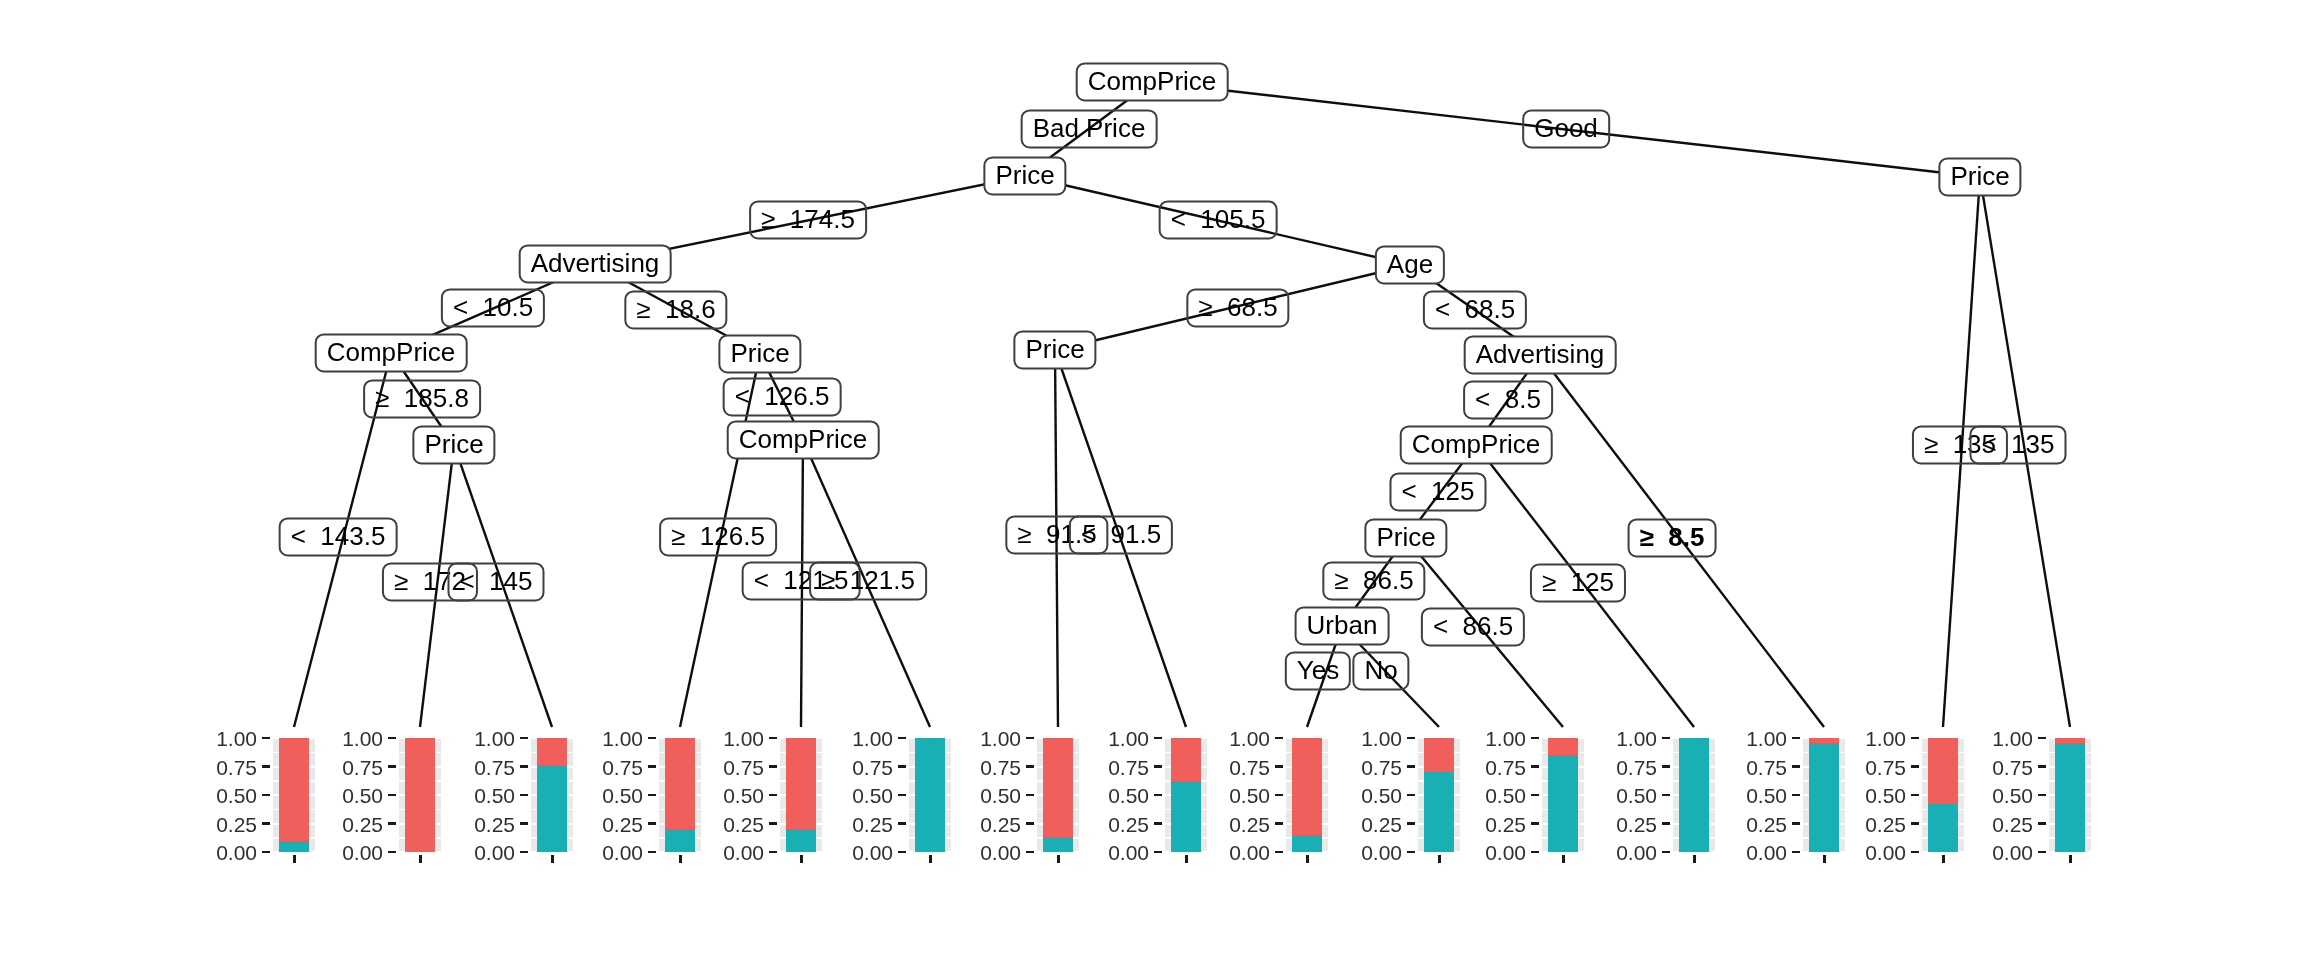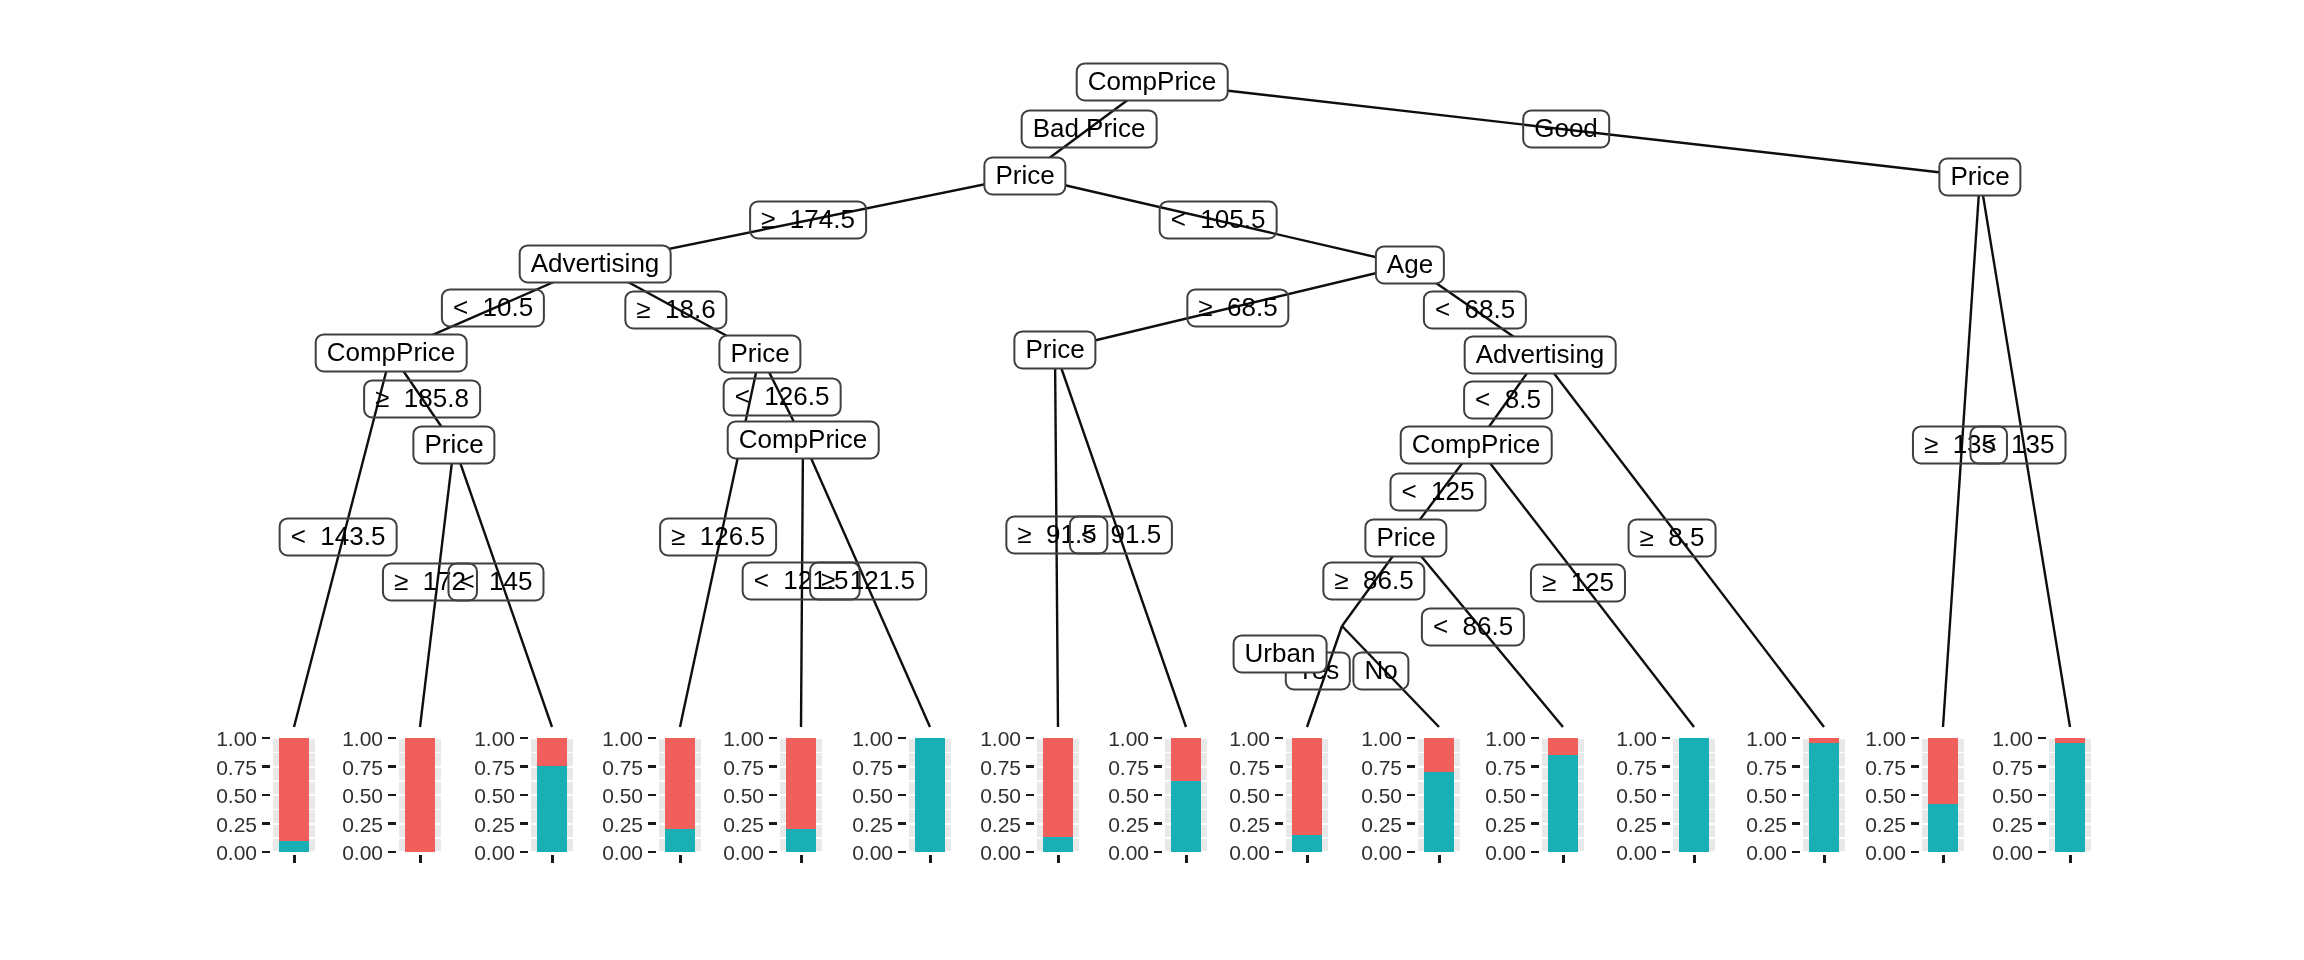--- a/index.html
+++ b/index.html
@@ -64,38 +64,38 @@
       <div class="tbox split" style="left: 595px; top: 264px; border-color: rgb(63, 63, 63); color: rgb(0, 0, 0);">Advertising</div>
       <div class="tbox split" style="left: 1410px; top: 265px; border-color: rgb(63, 63, 63); color: rgb(0, 0, 0);">Age</div>
       <div class="tbox split" style="left: 391px; top: 353px; border-color: rgb(63, 63, 63); color: rgb(0, 0, 0);">CompPrice</div>
       <div class="tbox split" style="left: 760px; top: 354px; border-color: rgb(63, 63, 63); color: rgb(0, 0, 0);">Price</div>
       <div class="tbox split" style="left: 1055px; top: 350px; border-color: rgb(63, 63, 63); color: rgb(0, 0, 0);">Price</div>
       <div class="tbox split" style="left: 1540px; top: 355px; border-color: rgb(63, 63, 63); color: rgb(0, 0, 0);">Advertising</div>
       <div class="tbox split" style="left: 454px; top: 445px; border-color: rgb(63, 63, 63); color: rgb(0, 0, 0);">Price</div>
       <div class="tbox split" style="left: 803px; top: 440px; border-color: rgb(63, 63, 63); color: rgb(0, 0, 0);">CompPrice</div>
       <div class="tbox split" style="left: 1476px; top: 445px; border-color: rgb(63, 63, 63); color: rgb(0, 0, 0);">CompPrice</div>
       <div class="tbox split" style="left: 1406px; top: 538px; border-color: rgb(63, 63, 63); color: rgb(0, 0, 0);">Price</div>
-      <div class="tbox split" style="left: 1280px; top: 626px; border-color: rgb(63, 63, 63); color: rgb(0, 0, 0); margin-top: 28px;">Urban</div>
+      <div class="tbox split" style="left: 1342px; top: 626px; border-color: rgb(63, 63, 63); color: rgb(0, 0, 0);">Urban</div>
       <div class="tbox brk" style="left: 1089px; top: 129px; border-color: rgb(63, 63, 63); color: rgb(0, 0, 0);">Bad Price</div>
       <div class="tbox brk" style="left: 1566px; top: 129px; border-color: rgb(63, 63, 63); color: rgb(0, 0, 0);">Good</div>
       <div class="tbox brk" style="left: 808px; top: 220px; border-color: rgb(63, 63, 63); color: rgb(0, 0, 0);">≥  174.5</div>
       <div class="tbox brk" style="left: 1218px; top: 220px; border-color: rgb(63, 63, 63); color: rgb(0, 0, 0);">&lt;  105.5</div>
       <div class="tbox brk" style="left: 493px; top: 308px; border-color: rgb(63, 63, 63); color: rgb(0, 0, 0);">&lt;  10.5</div>
       <div class="tbox brk" style="left: 676px; top: 310px; border-color: rgb(63, 63, 63); color: rgb(0, 0, 0);">≥  18.6</div>
       <div class="tbox brk" style="left: 1238px; top: 308px; border-color: rgb(63, 63, 63); color: rgb(0, 0, 0);">≥  68.5</div>
       <div class="tbox brk" style="left: 1475px; top: 310px; border-color: rgb(63, 63, 63); color: rgb(0, 0, 0);">&lt;  68.5</div>
       <div class="tbox brk" style="left: 422px; top: 399px; border-color: rgb(63, 63, 63); color: rgb(0, 0, 0);">≥  185.8</div>
       <div class="tbox brk" style="left: 782px; top: 397px; border-color: rgb(63, 63, 63); color: rgb(0, 0, 0);">&lt;  126.5</div>
       <div class="tbox brk" style="left: 1508px; top: 400px; border-color: rgb(63, 63, 63); color: rgb(0, 0, 0);">&lt;  8.5</div>
       <div class="tbox brk" style="left: 1438px; top: 492px; border-color: rgb(63, 63, 63); color: rgb(0, 0, 0);">&lt;  125</div>
       <div class="tbox brk" style="left: 338px; top: 537px; border-color: rgb(63, 63, 63); color: rgb(0, 0, 0);">&lt;  143.5</div>
       <div class="tbox brk" style="left: 718px; top: 537px; border-color: rgb(63, 63, 63); color: rgb(0, 0, 0); text-align: right;">≥  126.5</div>
       <div class="tbox brk" style="left: 1057px; top: 535px; border-color: rgb(63, 63, 63); color: rgb(0, 0, 0);">≥  91.5</div>
       <div class="tbox brk" style="left: 1121px; top: 535px; border-color: rgb(63, 63, 63); color: rgb(0, 0, 0);">&lt;  91.5</div>
-      <div class="tbox brk" style="left: 1672px; top: 538px; border-color: rgb(63, 63, 63); color: rgb(0, 0, 0);">≥  8.5</div>
+      <div class="tbox brk" style="left: 1672px; top: 538px; border-color: rgb(63, 63, 63); color: rgb(0, 0, 0); font-weight: bold;">≥  8.5</div>
       <div class="tbox brk" style="left: 1374px; top: 581px; border-color: rgb(63, 63, 63); color: rgb(0, 0, 0);">≥  86.5</div>
       <div class="tbox brk" style="left: 430px; top: 582px; border-color: rgb(63, 63, 63); color: rgb(0, 0, 0);">≥  172</div>
       <div class="tbox brk" style="left: 496px; top: 582px; border-color: rgb(63, 63, 63); color: rgb(0, 0, 0);">&lt;  145</div>
       <div class="tbox brk" style="left: 801px; top: 581px; border-color: rgb(63, 63, 63); color: rgb(0, 0, 0);">&lt;  121.5</div>
       <div class="tbox brk" style="left: 868px; top: 581px; border-color: rgb(63, 63, 63); color: rgb(0, 0, 0);">≥  121.5</div>
       <div class="tbox brk" style="left: 1578px; top: 583px; border-color: rgb(63, 63, 63); color: rgb(0, 0, 0);">≥  125</div>
       <div class="tbox brk" style="left: 1473px; top: 627px; border-color: rgb(63, 63, 63); color: rgb(0, 0, 0);">&lt;  86.5</div>
       <div class="tbox brk" style="left: 1318px; top: 671px; border-color: rgb(63, 63, 63); color: rgb(0, 0, 0);">Yes</div>
       <div class="tbox brk" style="left: 1381px; top: 671px; border-color: rgb(63, 63, 63); color: rgb(0, 0, 0);">No</div>
       <div class="tbox brk" style="left: 1960px; top: 445px; border-color: rgb(63, 63, 63); color: rgb(0, 0, 0);">≥  135</div>

